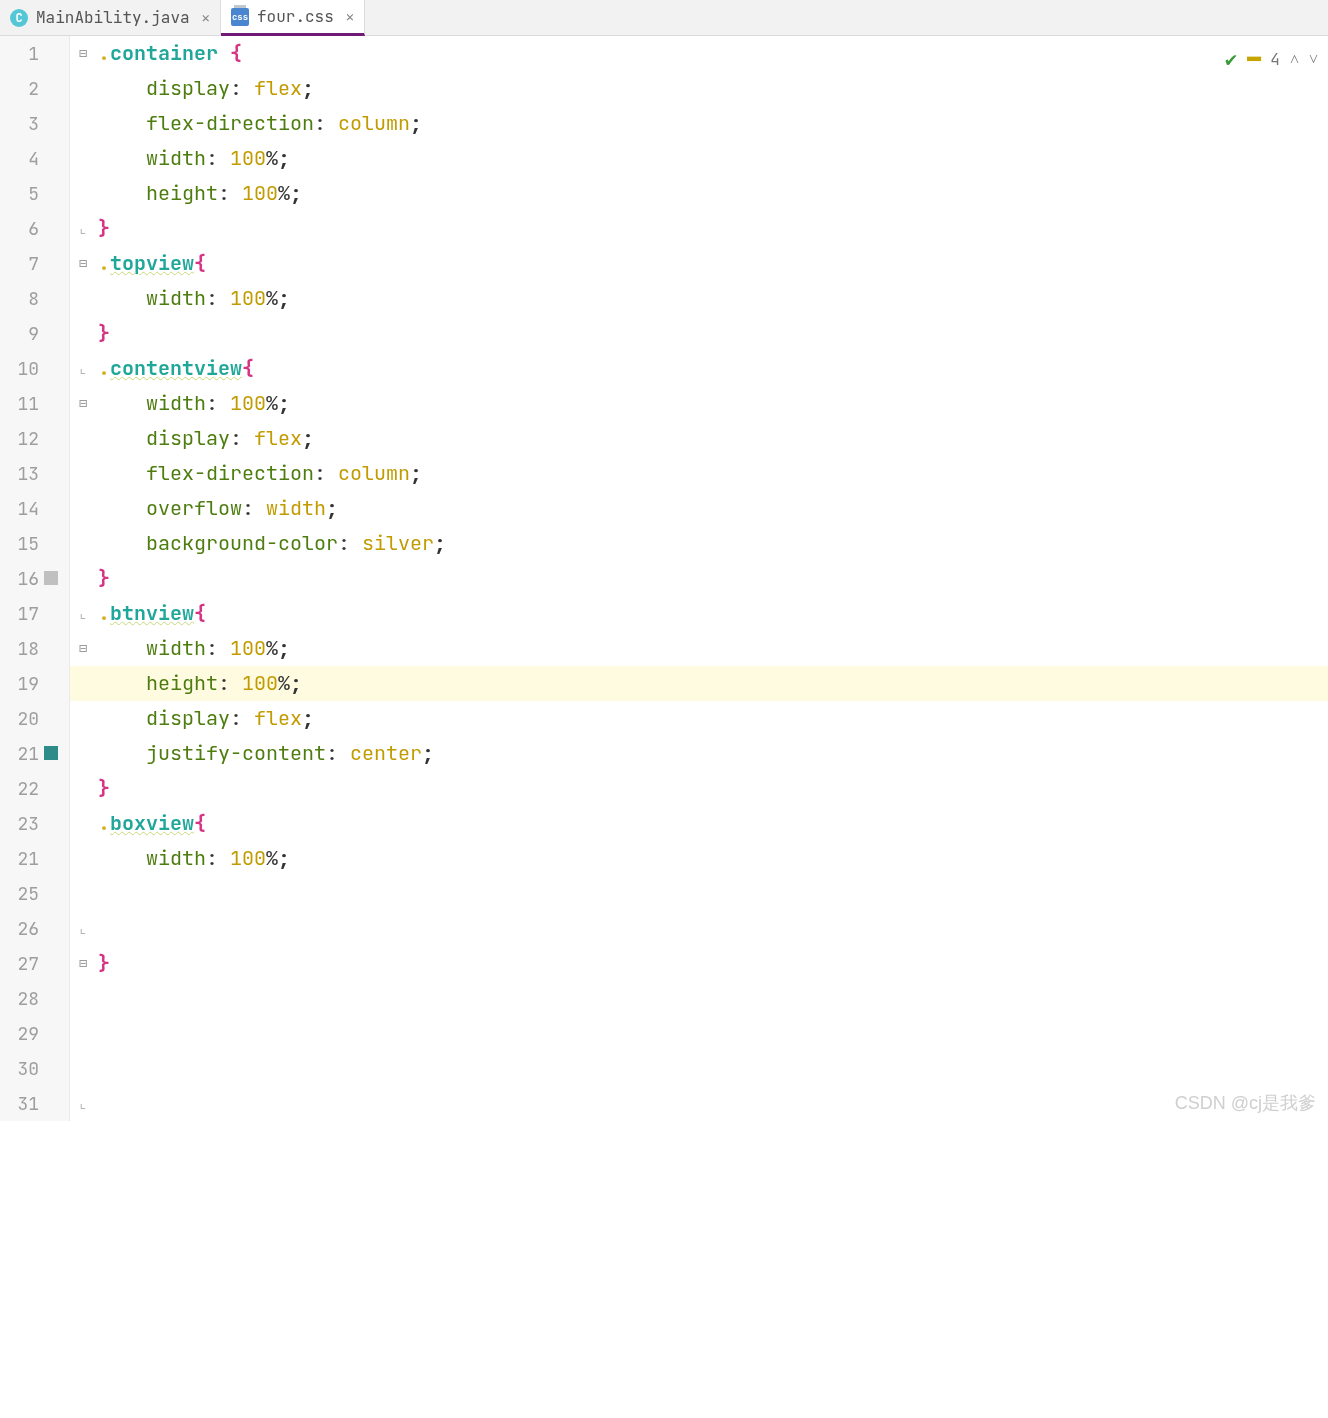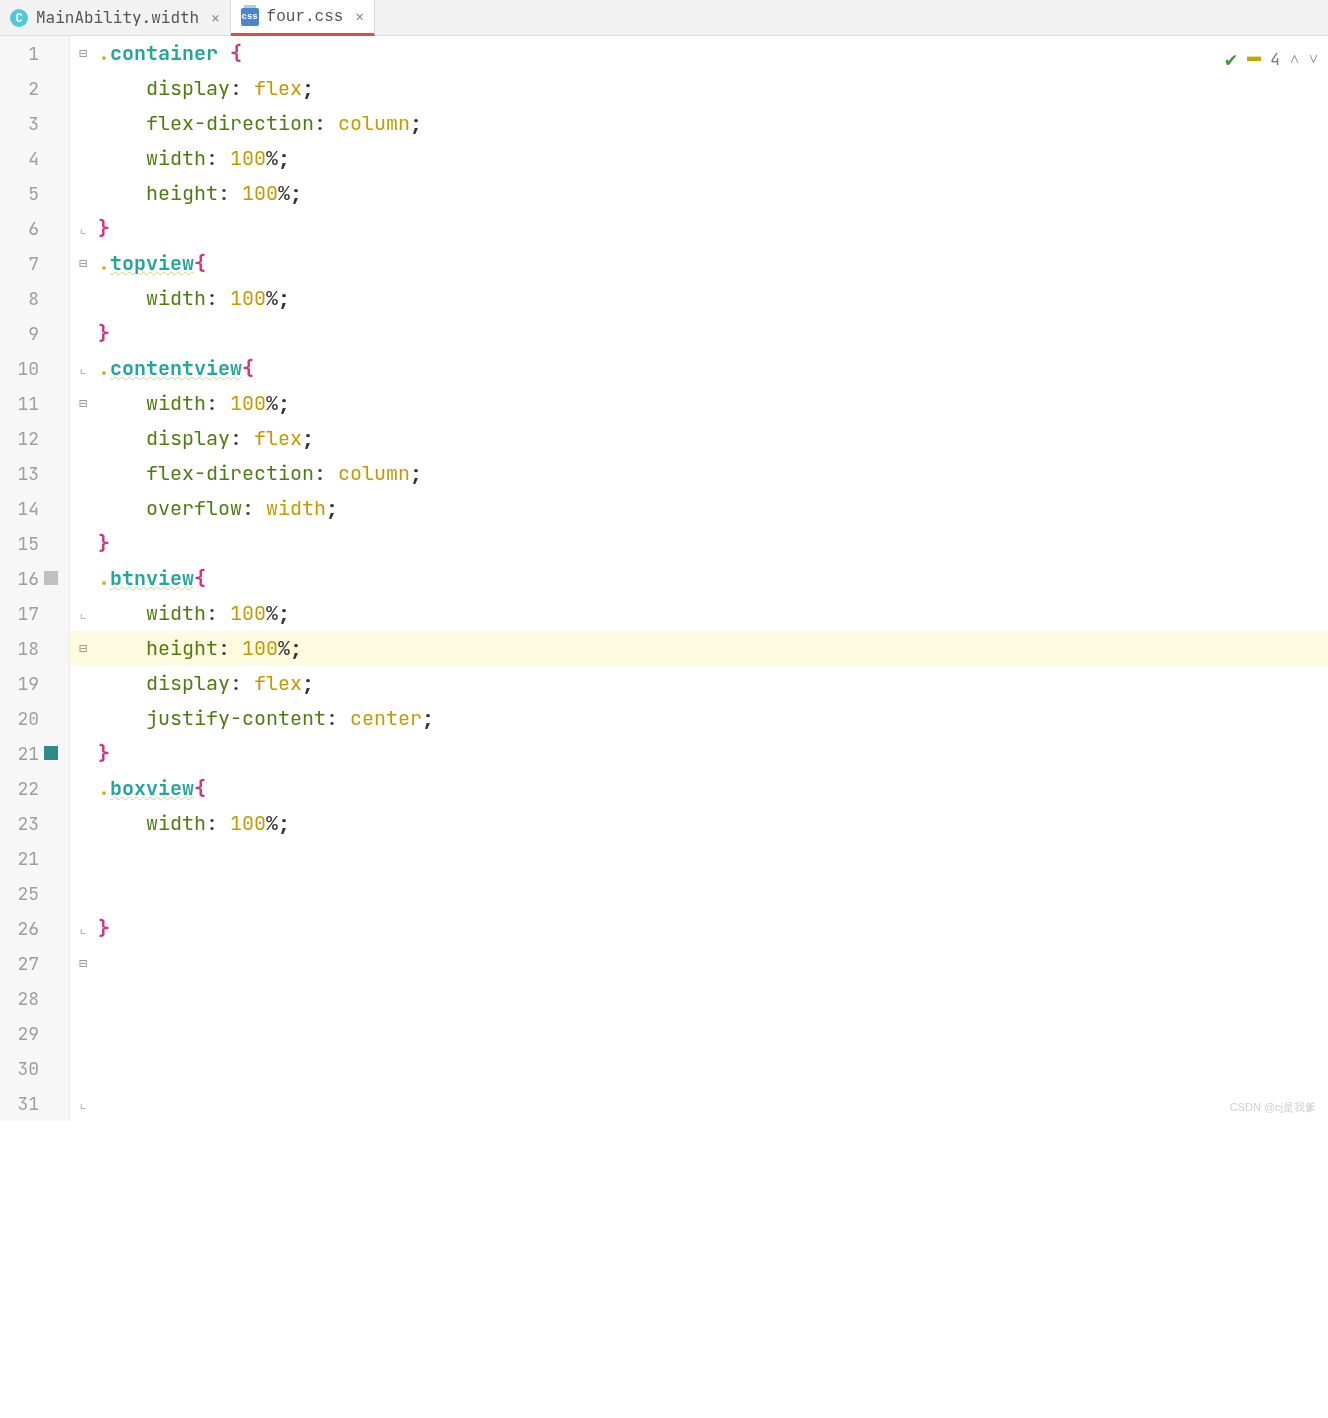--- a/index.html
+++ b/index.html
@@ -25,23 +25,22 @@
     align-items: center;
     padding: 0 10px;
     gap: 8px;
     font-size: 16px;
     color: #555;
     border-right: 1px solid #dcdcdc;
     cursor: pointer;
   }
   .tab.active {
     background: #ffffff;
-    border-bottom: 3px solid #ef4444;
+    border-bottom: 3px solid #701a75;
     margin-bottom: -1px;
-    font-family: Liberation Mono, monospace;
   }
   .tab .file-icon-c {
     width: 18px; height: 18px; border-radius: 50%;
     background: #53c7d6;
     color: #fff; font-size: 12px; font-weight: bold;
     display: flex; align-items: center; justify-content: center;
   }
   .tab .file-icon-css {
     width: 18px; height: 18px;
     background: #4a86cf;
@@ -131,32 +130,32 @@
     gap:10px;
     color:#777;
     font-size:16px;
   }
   .check-icon{ color:#3a9a3a; font-weight:bold; font-size:20px;}
   .warn-dash{ color:#c7a500; font-weight:bold; font-size:22px;}
 
   .watermark{
     position:absolute;
     right:12px; bottom:6px;
-    font-size:11px;
+    font-size:18px;
     color:#cfcfcf;
     font-family: sans-serif;
   }
 </style>
 </head>
 <body>
 
 <div class="tab-bar">
   <div class="tab">
     <span class="file-icon-c">C</span>
-    <span>MainAbility.width</span>
+    <span>MainAbility.java</span>
     <span class="close-icon">✕</span>
   </div>
   <div class="tab active">
     <span class="file-icon-css">css</span>
     <span>four.css</span>
     <span class="close-icon">✕</span>
   </div>
 </div>
 
 <div class="editor-wrap">
@@ -227,20 +226,21 @@
       <div class="line"><span>    </span><span class="tok-prop">height</span><span class="tok-punc">: </span><span class="tok-val">100</span><span class="tok-punc">%</span><span class="tok-semi">;</span></div>
       <div class="line"><span class="tok-brace">}</span></div>
       <div class="line"><span class="tok-dot">.</span><span class="tok-sel u">topview</span><span class="tok-brace">{</span></div>
       <div class="line"><span>    </span><span class="tok-prop">width</span><span class="tok-punc">: </span><span class="tok-val">100</span><span class="tok-punc">%</span><span class="tok-semi">;</span></div>
       <div class="line"><span class="tok-brace">}</span></div>
       <div class="line"><span class="tok-dot">.</span><span class="tok-sel u">contentview</span><span class="tok-brace">{</span></div>
       <div class="line"><span>    </span><span class="tok-prop">width</span><span class="tok-punc">: </span><span class="tok-val">100</span><span class="tok-punc">%</span><span class="tok-semi">;</span></div>
       <div class="line"><span>    </span><span class="tok-prop">display</span><span class="tok-punc">: </span><span class="tok-val">flex</span><span class="tok-semi">;</span></div>
       <div class="line"><span>    </span><span class="tok-prop">flex-direction</span><span class="tok-punc">: </span><span class="tok-val">column</span><span class="tok-semi">;</span></div>
       <div class="line"><span>    </span><span class="tok-prop">overflow</span><span class="tok-punc">: </span><span class="tok-val">width</span><span class="tok-semi">;</span></div>
+      <div class="line"><span>    </span><span class="tok-prop">background-color</span><span class="tok-punc">: </span><span class="tok-val">silver</span><span class="tok-semi">;</span></div>
       <div class="line"><span class="tok-brace">}</span></div>
       <div class="line"><span class="tok-dot">.</span><span class="tok-sel u">btnview</span><span class="tok-brace">{</span></div>
       <div class="line"><span>    </span><span class="tok-prop">width</span><span class="tok-punc">: </span><span class="tok-val">100</span><span class="tok-punc">%</span><span class="tok-semi">;</span></div>
       <div class="line hl"><span>    </span><span class="tok-prop">height</span><span class="tok-punc">: </span><span class="tok-val">100</span><span class="tok-punc">%</span><span class="tok-semi">;</span></div>
       <div class="line"><span>    </span><span class="tok-prop">display</span><span class="tok-punc">: </span><span class="tok-val">flex</span><span class="tok-semi">;</span></div>
       <div class="line"><span>    </span><span class="tok-prop">justify-content</span><span class="tok-punc">: </span><span class="tok-val">center</span><span class="tok-semi">;</span></div>
       <div class="line"><span class="tok-brace">}</span></div>
       <div class="line"><span class="tok-dot">.</span><span class="tok-sel u">boxview</span><span class="tok-brace">{</span></div>
       <div class="line"><span>    </span><span class="tok-prop">width</span><span class="tok-punc">: </span><span class="tok-val">100</span><span class="tok-punc">%</span><span class="tok-semi">;</span></div>
       <div class="line"></div>

